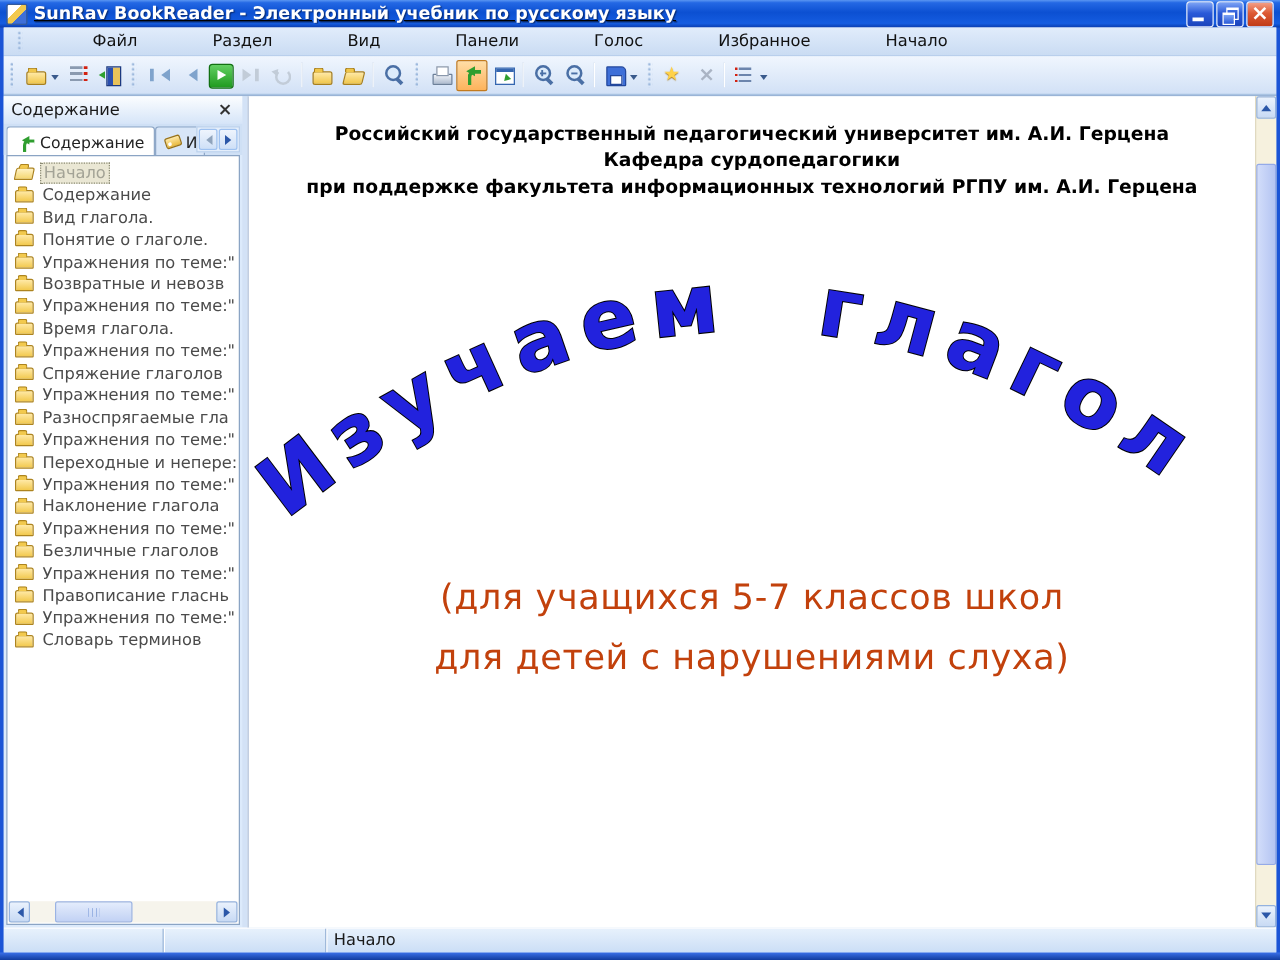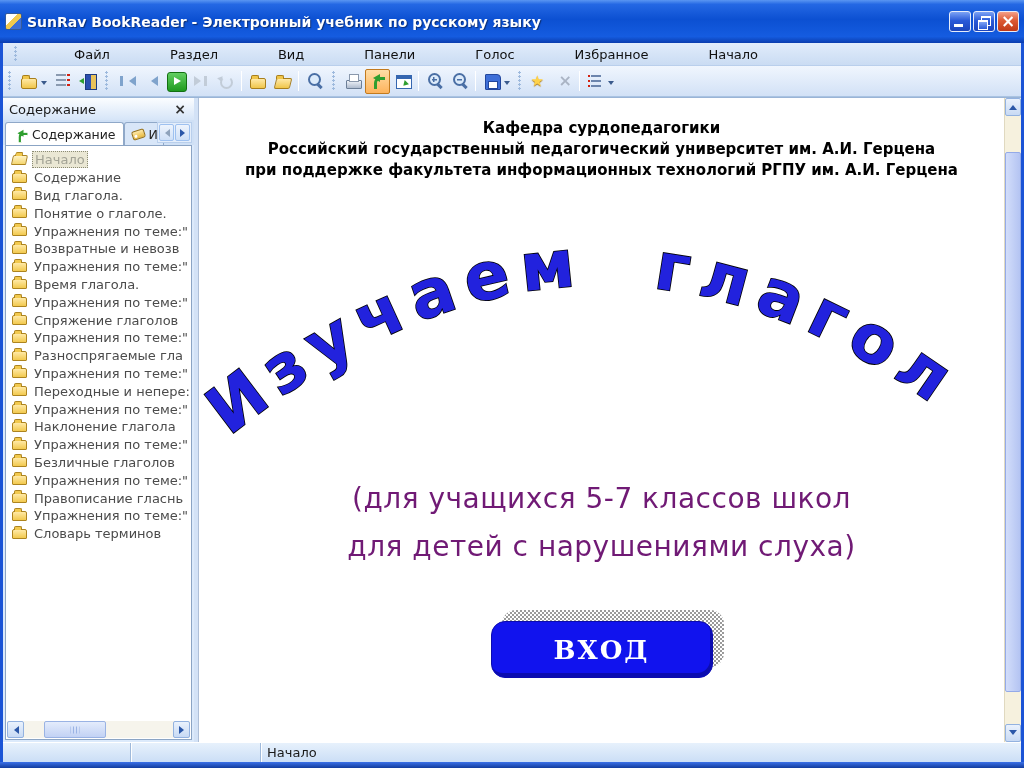--- a/index.html
+++ b/index.html
@@ -1,22 +1,22 @@
 <!DOCTYPE html>
 <html><head>
 <meta charset="utf-8">
 <style>
   * { margin:0; padding:0; box-sizing:border-box; }
   html,body { width:1024px; height:768px; overflow:hidden; font-family:"DejaVu Sans", sans-serif; }
   .window { width:1024px; height:768px; display:flex; flex-direction:column; background:#d6e4f6;
             border-left:3px solid #1b54d6; border-right:3px solid #1b54d6; }
 
   
-  .titlebar { height:43px; margin:0 -3px; flex:none; display:flex; align-items:center; padding:0 5px;
-    background:linear-gradient(180deg,#5a96f2 0%,#2468e4 10%,#0c50d2 45%,#155ce0 85%,#0a3cae 100%); }
+  .titlebar { height:22px; margin:0 -3px; flex:none; display:flex; align-items:center; padding:0 5px;
+    background:linear-gradient(180deg,#5a96f2 0%,#2468e4 10%,#0c50d2 45%,#155ce0 85%,#0a3cae 100%);text-decoration:underline; }
   .appicon { width:17px; height:17px; margin-right:5px; flex:none; border:1px solid #355a9a; border-radius:2px;
     background:linear-gradient(135deg,#ffffff 0 38%, #f2c94e 38% 62%, #3e6fd8 62%); }
   .titletext { color:#fff; font-weight:bold; font-size:14px; text-shadow:1px 1px 1px #0a2d74; flex:1;
     white-space:nowrap; overflow:hidden; }
   .winbtns { display:flex; gap:2px; }
   .wbtn { width:22px; height:21px; border:1px solid #e6ecfa; border-radius:3px; position:relative;
     background:linear-gradient(180deg,#7da3f5,#2a5ad8 45%,#1b44bc); }
   .wbtn.close { background:linear-gradient(180deg,#f4a088,#dd5a34 45%,#c03a18); }
   .wbtn.min::after { content:""; position:absolute; left:4px; bottom:4px; width:9px; height:3px; background:#fff; }
   .wbtn.restore::before { content:""; position:absolute; left:7px; top:4px; width:8px; height:7px; border:1px solid #fff; border-top-width:2px; background:transparent; }
@@ -138,21 +138,21 @@
     background:repeating-linear-gradient(90deg,#9ab3e4 0 1px,transparent 1px 3px); }
 
   .splitter { width:4px; flex:none; background:#d3e2f6; }
 
   
   .content { flex:1; background:#fff; border-left:1px solid #aebfd8; position:relative; overflow:hidden; }
   .doc-header { margin-top:20px; text-align:center; font-weight:bold; font-size:15px; line-height:21px; color:#000; }
   .arc { display:block; width:806px; height:230px; margin-top:48px; }
   .arc text { font-family:"DejaVu Sans",sans-serif; font-weight:bold; font-size:66px; letter-spacing:10px;
     fill:#2222dd; stroke:#000; stroke-width:1.6; paint-order:stroke; }
-  .subtitle { margin-top:16px; text-align:center; font-size:28px; line-height:48px; color:#701a75; letter-spacing:.5px; }
+  .subtitle { margin-top:16px; text-align:center; font-size:28px; line-height:48px; color:#c2410c; letter-spacing:.5px; }
   .enter-btn { position:relative; width:222px; height:57px; margin:50px auto 0; cursor:pointer; }
   .enter-btn::before { content:""; position:absolute; top:-11px; left:11px; width:100%; height:100%; border-radius:14px;
     background:repeating-conic-gradient(#9a9a9a 0 25%,#ffffff 0 50%); background-size:4px 4px; }
   .btn-face { position:absolute; inset:0; border-radius:14px; background:#1113ee; border:1px solid #0b0bb0;
     box-shadow:inset -2px -4px 0 rgba(0,0,60,.35); display:flex; align-items:center; justify-content:center;
     color:#fff; font-family:"DejaVu Serif",serif; font-weight:bold; font-size:26px; letter-spacing:2px; }
 
   
   .vscroll { width:17px; flex:none; display:flex; flex-direction:column; background:#f6f1de; border-left:1px solid #e0d9c0; }
   .vs-btn { height:18px; flex:none; display:flex; align-items:center; justify-content:center;
@@ -407,36 +407,33 @@
               <span class="tri-r"></span>
             </span>
         </div>
       </div>
     </div>
 
     <div class="splitter"></div>
 
     <div class="content">
       <div class="doc-header">
+        <div>Российский государственный педагогический университет им. А.И. Герцена</div>
         <div>Кафедра сурдопедагогики</div>
-        <div>Российский государственный педагогический университет им. А.И. Герцена</div>
         <div>при поддержке факультета информационных технологий РГПУ им. А.И. Герцена</div>
       </div>
       <svg class="arc" viewBox="0 0 806 230">
         <defs>
             <path id="arcpath" d="M 30 208 Q 403 -95 776 208" fill="none"></path>
           </defs>
         <text><textPath href="#arcpath">Изучаем&nbsp;&nbsp;глагол</textPath></text>
       </svg>
       <div class="subtitle">
         <div>(для учащихся 5-7 классов школ</div>
         <div>для детей с нарушениями слуха)</div>
-      </div>
-      <div class="enter-btn">
-        <div class="btn-face">ВХОД</div>
       </div>
     </div>
 
     <div class="vscroll">
       <span class="vs-btn">
           <span class="tri-u"></span>
         </span>
       <span class="vs-track">
           <span class="vs-thumb"></span>
         </span>

